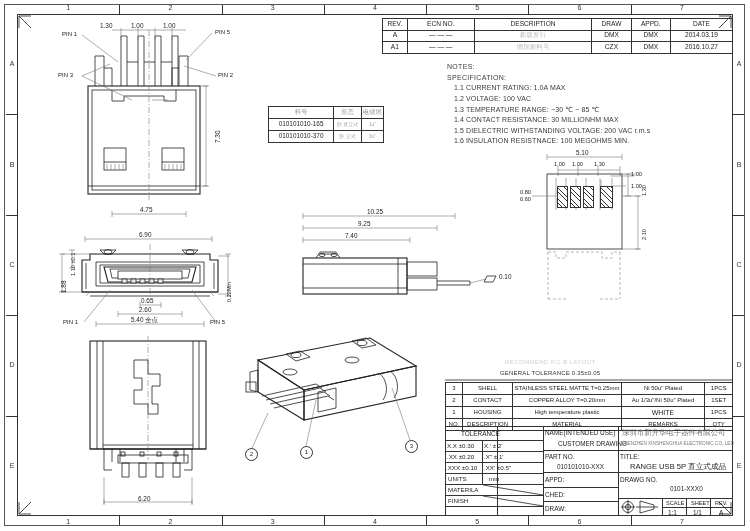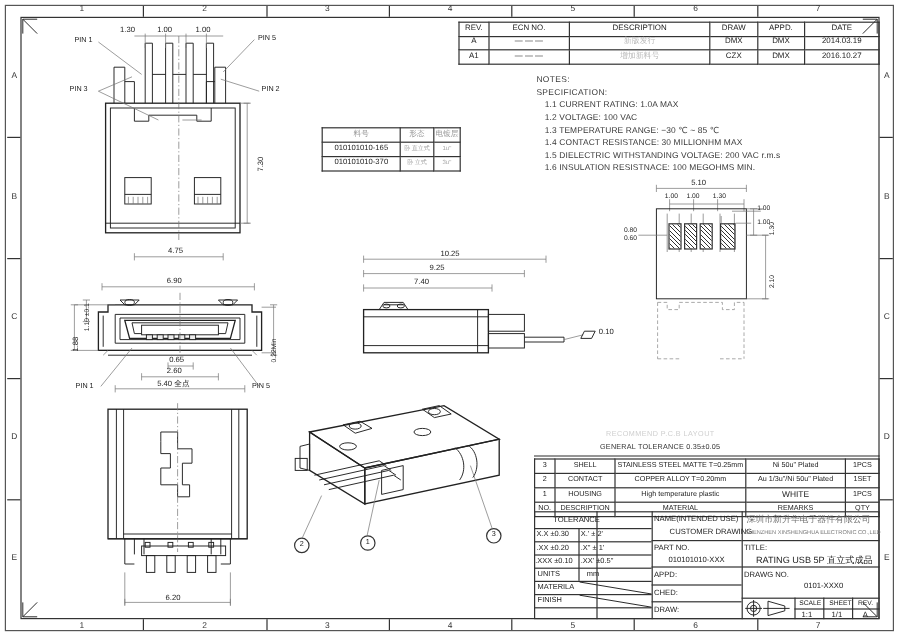--- a/index.html
+++ b/index.html
@@ -513,21 +513,21 @@
   <div class="ln h1" style="left:618px;top:472px;width:115px;height:1px;background:#333;"></div>
   <div class="ln h1" style="left:618px;top:498px;width:115px;height:1px;background:#333;"></div>
   <div class="ln v1" style="left:662px;top:498px;width:1px;height:18px;background:#333;"></div>
   <div class="ln v1" style="left:686px;top:498px;width:1px;height:18px;background:#333;"></div>
   <div class="ln v1" style="left:710px;top:498px;width:1px;height:18px;background:#333;"></div>
   <div class="ln h1" style="left:662px;top:507px;width:71px;height:1px;background:#333;"></div>
 
   <div class="tbtxt" style="left:622px;top:429px;font-size:7.4px;color:#6f6f6f;">深圳市新升华电子器件有限公司</div>
   <div class="tbtxt" style="left:621px;top:441px;font-size:4.7px;color:#7a7a7a;">SHENZHEN  XINSHENGHUA  ELECTRONIC  CO.,LED</div>
   <div class="tbtxt" style="left:620px;top:453px;font-size:6.4px;">TITLE:</div>
-  <div class="tbtxt" style="left:630px;top:463px;font-size:7.6px;">RATING  USB  5P 直立式成品</div>
+  <div class="tbtxt" style="left:630px;top:463px;font-size:7.6px;">RANGE  USB  5P 直立式成品</div>
   <div class="tbtxt" style="left:620px;top:476px;font-size:6.4px;">DRAWG NO.</div>
   <div class="tbtxt" style="left:670px;top:485px;font-size:6.4px;">0101-XXX0</div>
 
   <div class="tbtxt" style="left:666px;top:500px;font-size:5.6px;">SCALE</div>
   <div class="tbtxt" style="left:691px;top:500px;font-size:5.6px;">SHEET</div>
   <div class="tbtxt" style="left:715px;top:500px;font-size:5.6px;">REV.</div>
   <div class="tbtxt" style="left:668px;top:509px;font-size:6.4px;">1:1</div>
   <div class="tbtxt" style="left:693px;top:509px;font-size:6.4px;">1/1</div>
   <div class="tbtxt" style="left:719px;top:509px;font-size:6.4px;">A</div>
 

